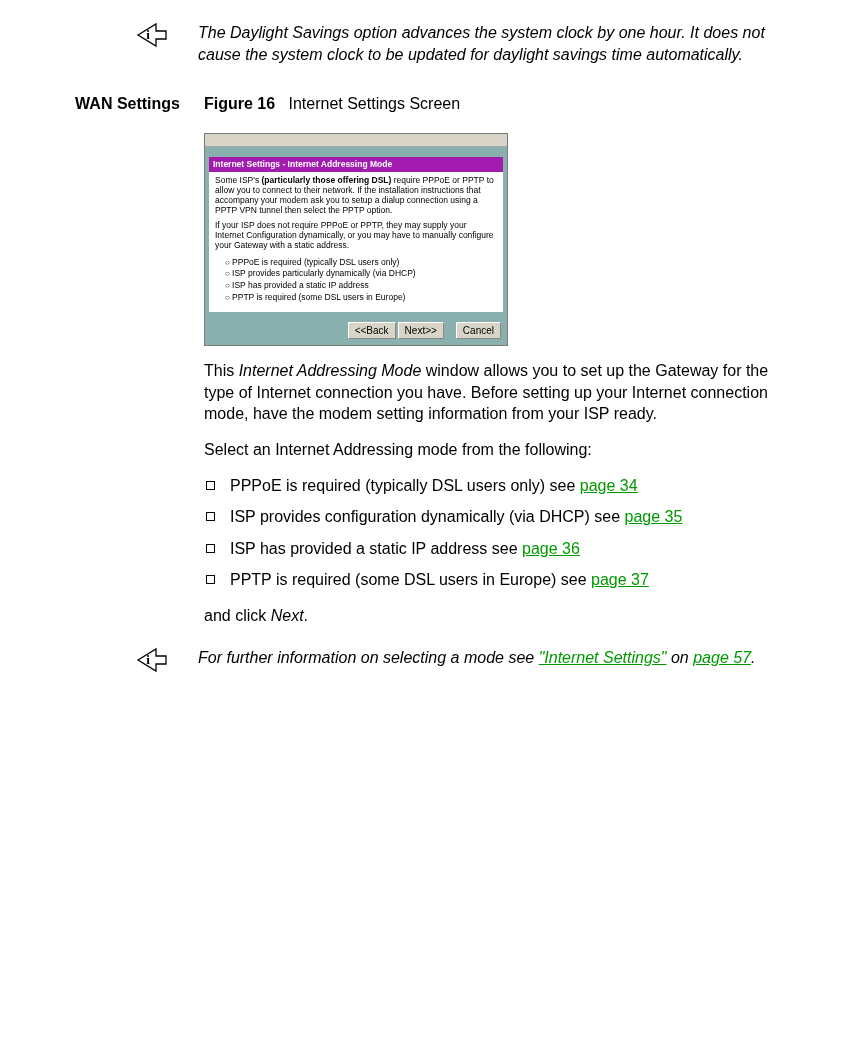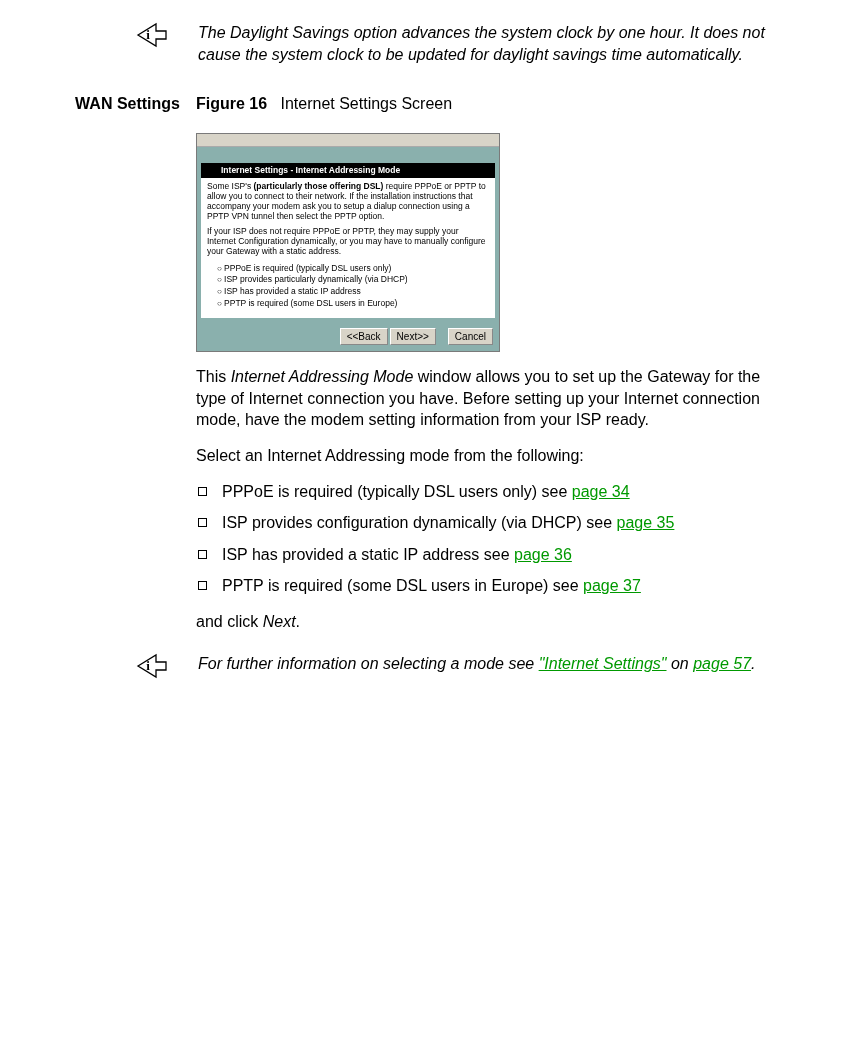--- a/index.html
+++ b/index.html
@@ -30,21 +30,21 @@
     border-top: 1px solid #888;
     margin-top: 4px;
     margin-bottom: 0;
   }
   .two-col {
     display: flex;
     align-items: flex-start;
   }
   .side {
     flex: 0 0 120px;
-    padding-right: 16px;
+    padding-right: 24px;
     text-align: right;
     font-weight: bold;
     font-size: 16px;
   }
   .side.icon-col {
     flex: 0 0 120px;
     text-align: right;
     padding-right: 18px;
   }
   .body-col {
@@ -69,26 +69,26 @@
     font-family: Tahoma, Verdana, sans-serif;
     font-size: 8.5px;
     color: #000;
   }
   .screenshot .menubar {
     background: #d8d4c8;
     height: 12px;
     border-bottom: 1px solid #aaa;
   }
   .screenshot .titlebar {
-    background: #000000;
+    background: #a21caf;
     color: #fff;
     font-weight: bold;
-    padding: 2px 20px;
+    padding: 2px 4px;
     font-size: 8.5px;
-    margin: 16px 4px 0 4px;
+    margin: 10px 4px 0 4px;
   }
   .screenshot .content {
     margin: 0 4px 4px 4px;
     background: #fff;
     padding: 4px 6px 8px 6px;
   }
   .screenshot .para { margin-bottom: 6px; line-height: 1.15; }
   .screenshot .opts { margin-left: 10px; line-height: 1.35; }
   .screenshot .opts .opt::before {
     content: "○ ";

